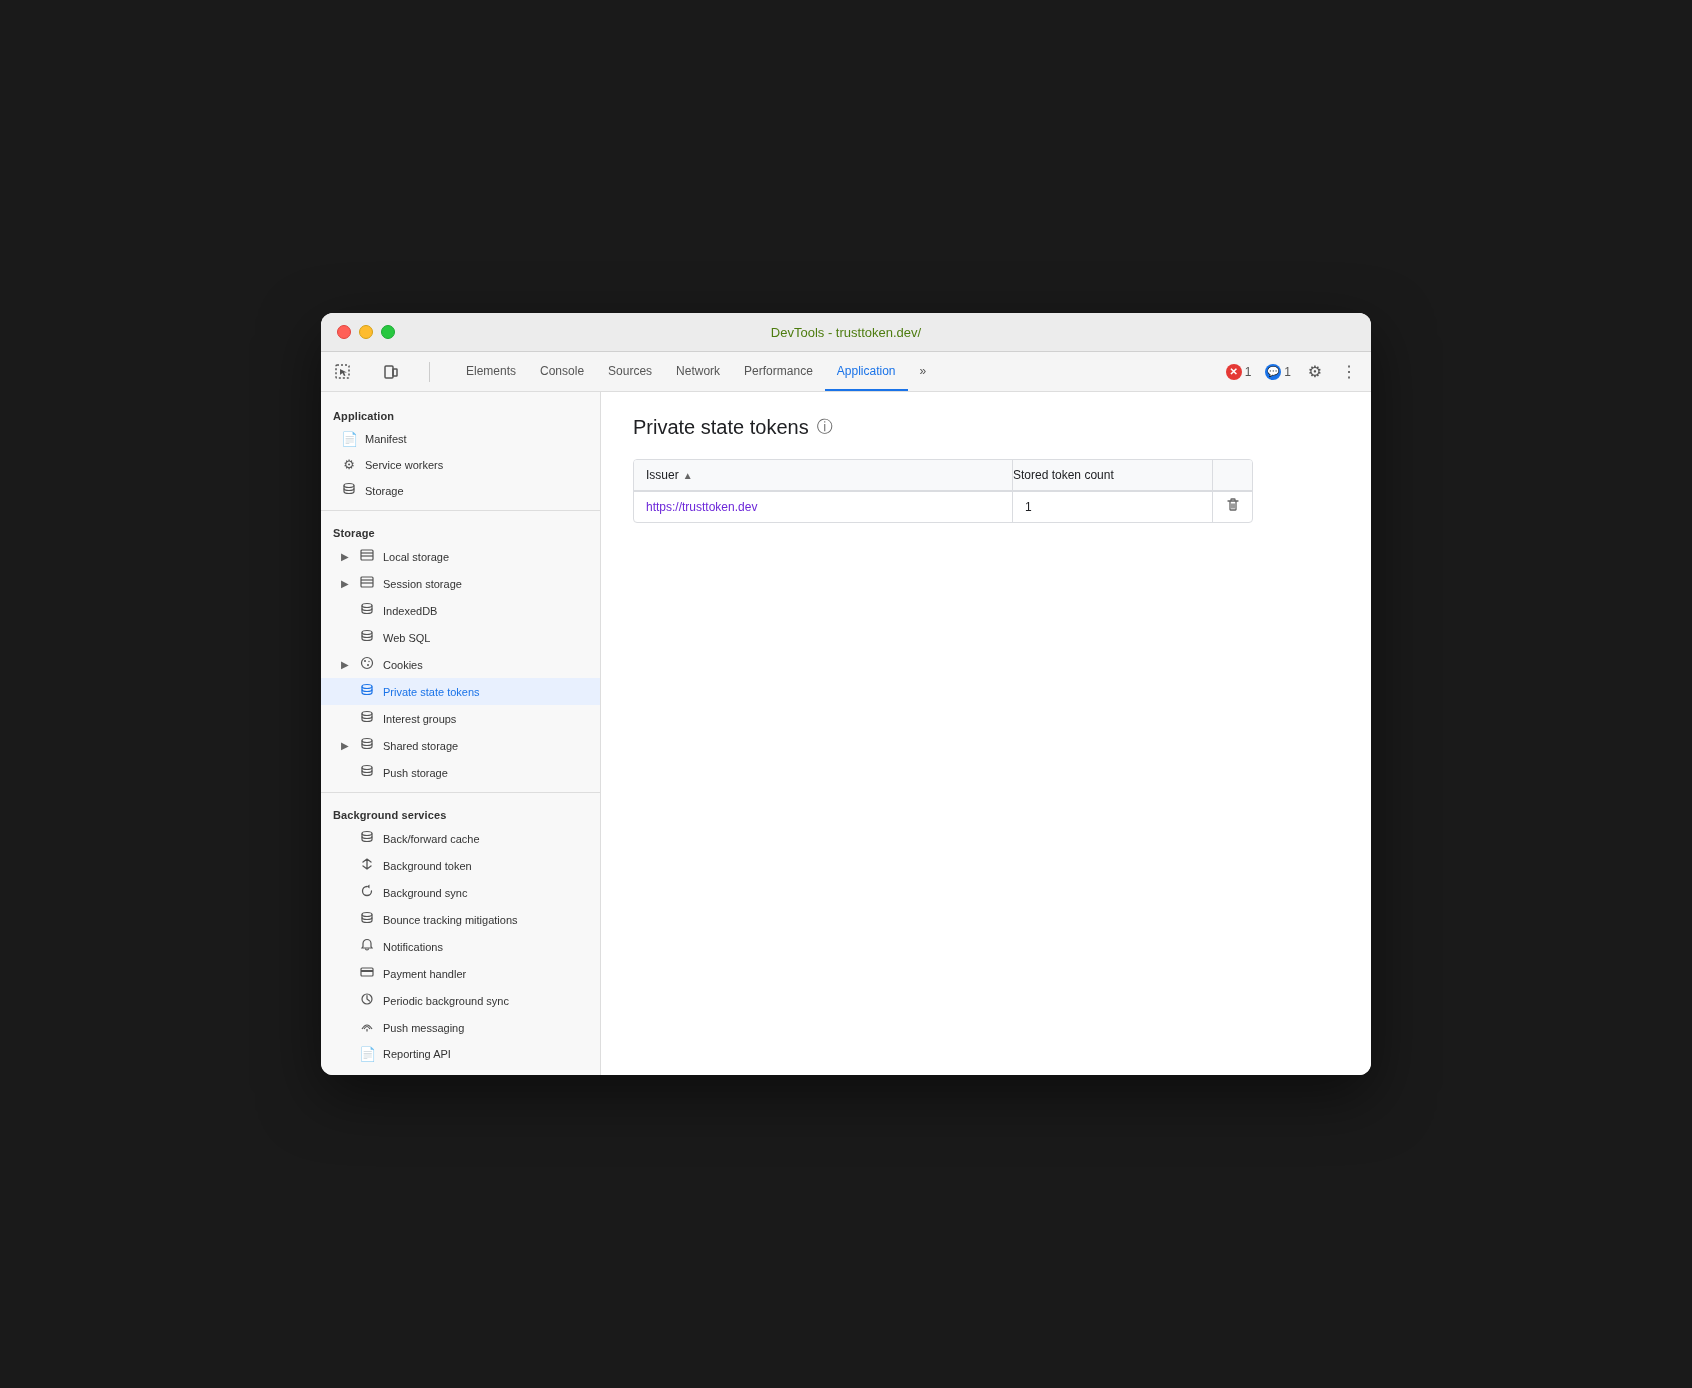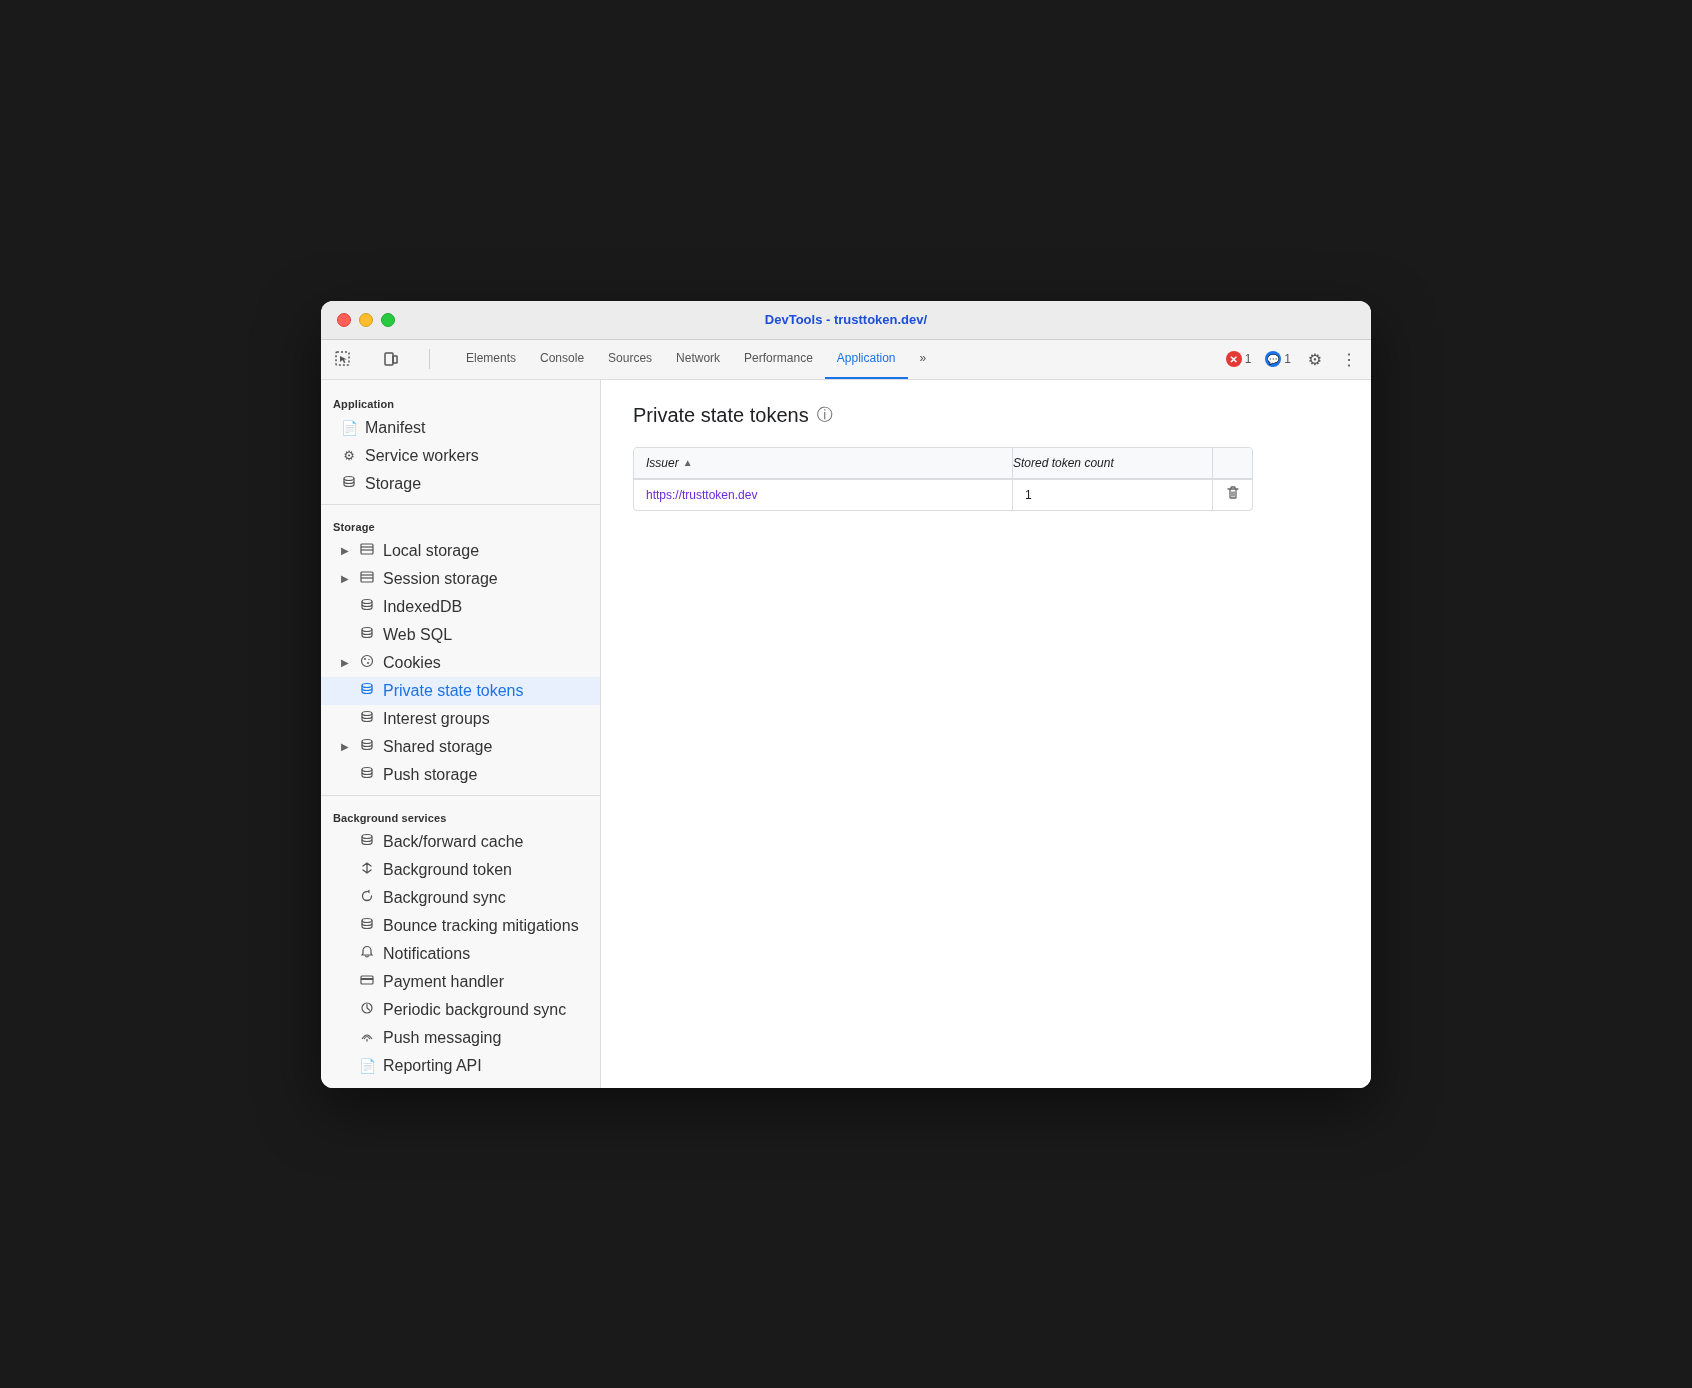--- a/index.html
+++ b/index.html
@@ -40,22 +40,22 @@
       cursor: pointer;
     }
     .tl-close { background: #ff5f57; border: 1px solid #e0443e; }
     .tl-minimize { background: #febc2e; border: 1px solid #d4a017; }
     .tl-maximize { background: #28c840; border: 1px solid #1dab34; }
     .titlebar-title {
       position: absolute;
       left: 50%;
       transform: translateX(-50%);
       font-size: 13px;
-      font-weight: 700;
-      color: #1d4ed8;
+      font-weight: 400;
+      color: #4d7c0f;
       text-align: right;
     }
     
     .toolbar {
       background: #f5f5f5;
       border-bottom: 1px solid #ddd;
       display: flex;
       align-items: center;
       padding: 0 8px;
       height: 40px;
@@ -183,21 +183,21 @@
       flex-shrink: 0;
     }
     .sidebar-icon {
       font-size: 14px;
       color: #555;
       width: 16px;
       text-align: center;
       flex-shrink: 0;
     }
     .sidebar-item-label {
-      font-size: 16px;
+      font-size: 11px;
     }
     .sidebar-divider {
       height: 1px;
       background: #ddd;
       margin: 6px 0;
     }
     
     .content {
       flex: 1;
       padding: 24px 32px;
@@ -224,21 +224,20 @@
     .data-table {
       border: 1px solid #dadce0;
       border-radius: 4px;
       overflow: hidden;
       width: 620px;
     }
     .table-header {
       display: flex;
       background: #f8f9fa;
       border-bottom: 1px solid #dadce0;
-      font-style: italic;
     }
     .table-col-issuer {
       flex: 1;
       padding: 8px 12px;
       font-size: 12px;
       font-weight: 500;
       color: #202124;
       display: flex;
       align-items: center;
       gap: 4px;

